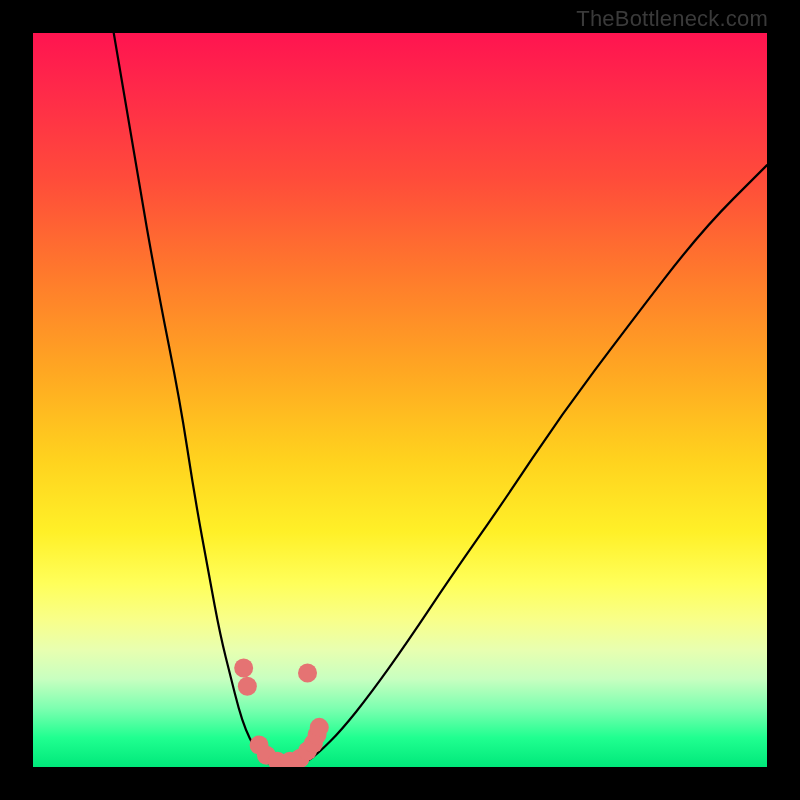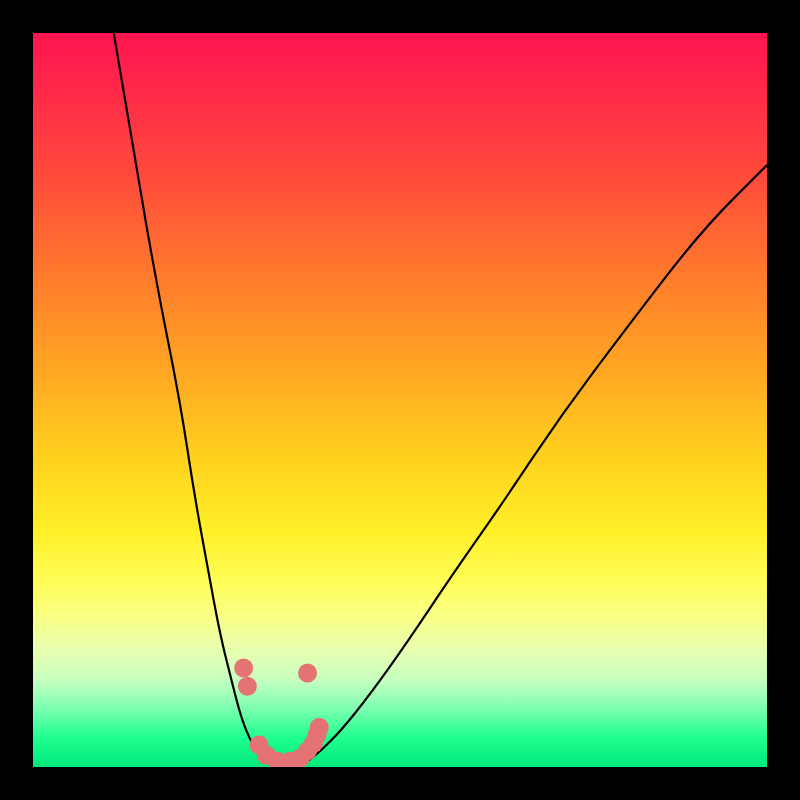--- a/index.html
+++ b/index.html
@@ -78,13 +78,14 @@
           <circle cx="256.90" cy="728.13" r="9.5" fill="#e57373" stroke="#d46262" stroke-width="0"></circle>
           <circle cx="267.18" cy="725.19" r="9.5" fill="#e57373" stroke="#d46262" stroke-width="0"></circle>
           <circle cx="274.52" cy="717.85" r="9.5" fill="#e57373" stroke="#d46262" stroke-width="0"></circle>
           <circle cx="280.39" cy="710.51" r="9.5" fill="#e57373" stroke="#d46262" stroke-width="0"></circle>
           <circle cx="284.06" cy="701.70" r="9.5" fill="#e57373" stroke="#d46262" stroke-width="0"></circle>
           <circle cx="286.26" cy="694.36" r="9.5" fill="#e57373" stroke="#d46262" stroke-width="0"></circle>
           <circle cx="274.52" cy="640.05" r="9.5" fill="#e57373" stroke="#d46262" stroke-width="0"></circle>
         </g>
     </svg>
   </div>
+  <div class="attribution">TheBottleneck.com</div>
 </div>
 
 </body></html>

